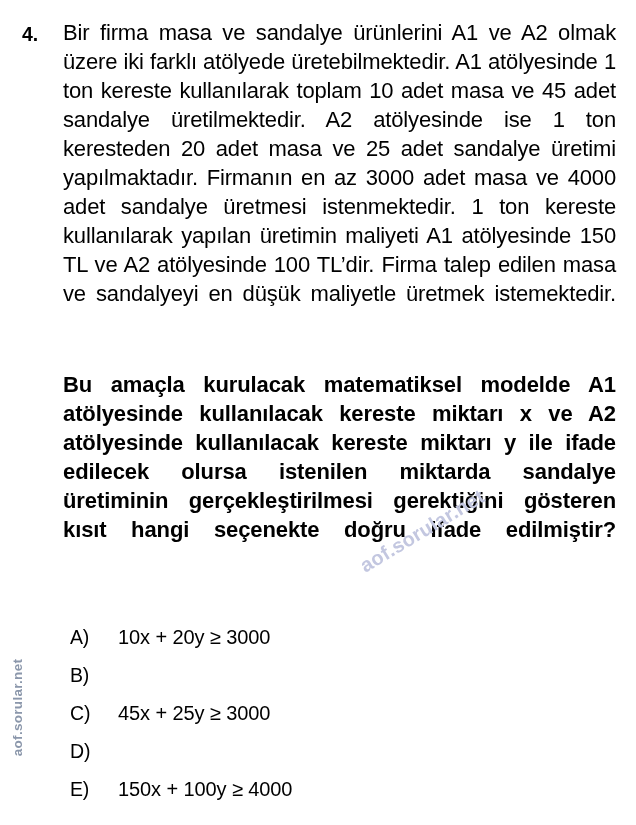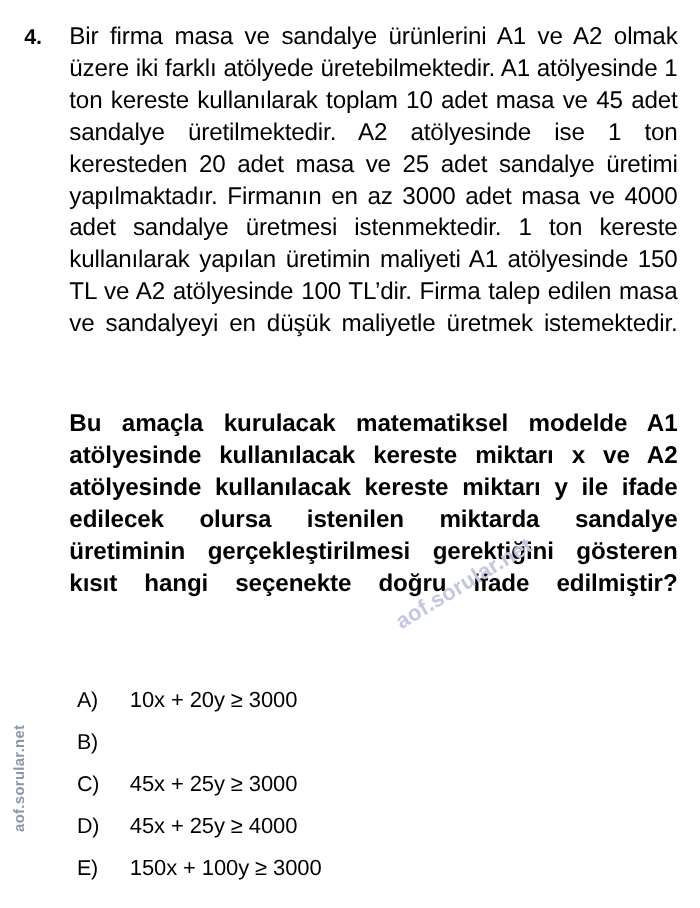--- a/index.html
+++ b/index.html
@@ -164,26 +164,25 @@
       <span class="opt-letter">B)</span>
     </div>
 
     <div class="option">
       <span class="opt-letter">C)</span>
       <span class="opt-text">45x + 25y ≥ 3000</span>
     </div>
 
     <div class="option">
       <span class="opt-letter">D)</span>
-      <span class="opt-text">45x + 25y ≥ 4000</span>
     </div>
 
     <div class="option">
       <span class="opt-letter">E)</span>
-      <span class="opt-text">150x + 100y ≥ 3000</span>
+      <span class="opt-text">150x + 100y ≥ 4000</span>
     </div>
 
   </div>
 
   <div class="wm-vertical">aof.sorular.net</div>
 
   <div class="wm-diagonal">aof.sorular.net</div>
 
 </div>
 

